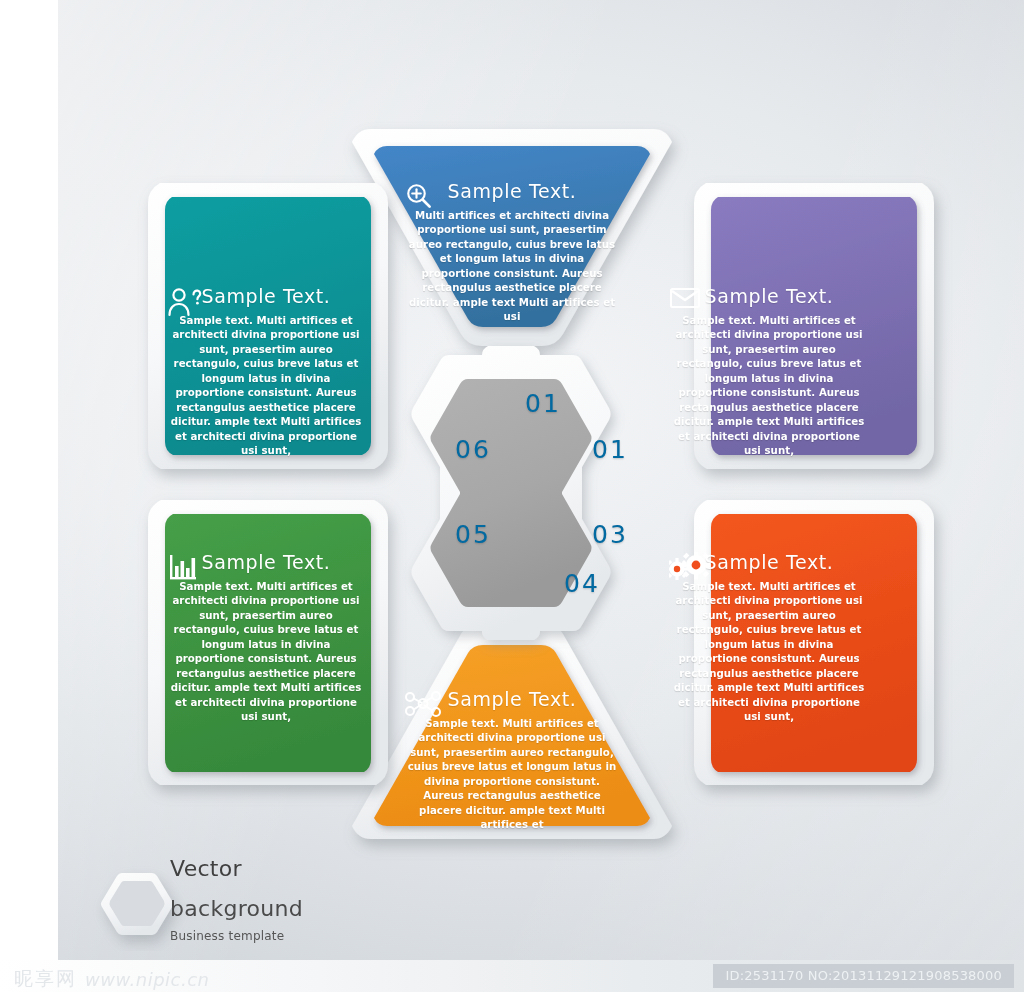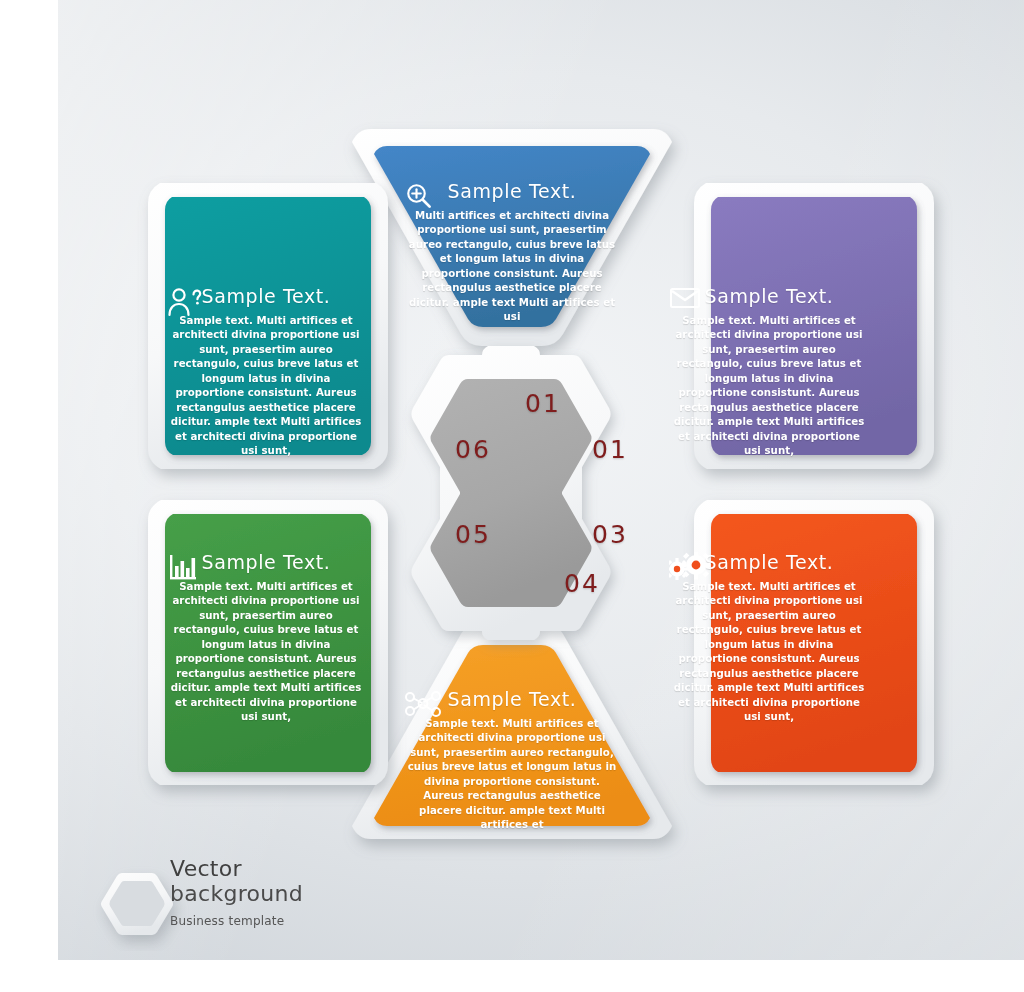--- a/index.html
+++ b/index.html
@@ -36,31 +36,31 @@
     margin:0 0 7px 0;line-height:1.1;
   }
   .petal-body{
     font-size:10.2px;line-height:1.42;font-weight:700;
     letter-spacing:.05px;margin:0;
   }
   .petal-icon{margin-top:8px;display:flex;justify-content:center;}
 
   
   .hex-num{
-    position:absolute;color:#7f1d1d;font-size:25px;letter-spacing:2px;
+    position:absolute;color:#0369a1;font-size:25px;letter-spacing:2px;
     font-family:"DejaVu Sans",sans-serif;font-weight:400;
     text-shadow:0 1px 2px rgba(0,0,0,.18);
   }
 
   
   #brand{position:absolute;left:92px;top:858px;display:flex;align-items:center;gap:16px;}
   #brand .hexlogo{width:62px;height:66px;position:relative;flex:0 0 auto;}
   #brand .brandtext{line-height:1;}
   .brand-l1{font-size:22px;color:#404040;font-family:"DejaVu Sans",sans-serif;letter-spacing:.3px;}
-  .brand-l2{font-size:22px;color:#4a4a4a;font-family:"DejaVu Sans",sans-serif;letter-spacing:.3px;margin-top:3px;}
+  .brand-l2{font-size:22px;color:#4a4a4a;font-family:"DejaVu Sans",sans-serif;letter-spacing:.3px;margin-top:18px;}
   .brand-l3{font-size:12px;color:#555555;font-family:"DejaVu Sans",sans-serif;letter-spacing:.2px;margin-top:10px;}
 
   
   #footer{
     position:absolute;left:0;top:960px;width:1024px;height:32px;
     background:linear-gradient(90deg,#ffffff 0%, #f6f7f8 28%, #e9ecee 62%, #dfe3e6 100%);
   }
   #wm-left{
     position:absolute;left:14px;top:6px;display:flex;align-items:center;gap:8px;
     color:#e2e5e8;font-size:19px;letter-spacing:1px;white-space:nowrap;
@@ -302,14 +302,21 @@
 
   <div id="brand">
     <div class="hexlogo"></div>
     <div class="brandtext">
       <div class="brand-l1">Vector</div>
       <div class="brand-l2">background</div>
       <div class="brand-l3">Business template</div>
     </div>
   </div>
 
+  <div id="footer">
+    <div id="wm-left">
+      <span id="wm-cn">昵享网</span>
+      <span id="wm-url">www.nipic.cn</span>
+    </div>
+    <div id="wm-id">ID:2531170 NO:20131129121908538000</div>
+  </div>
 
 </div>
 
 </body></html>

